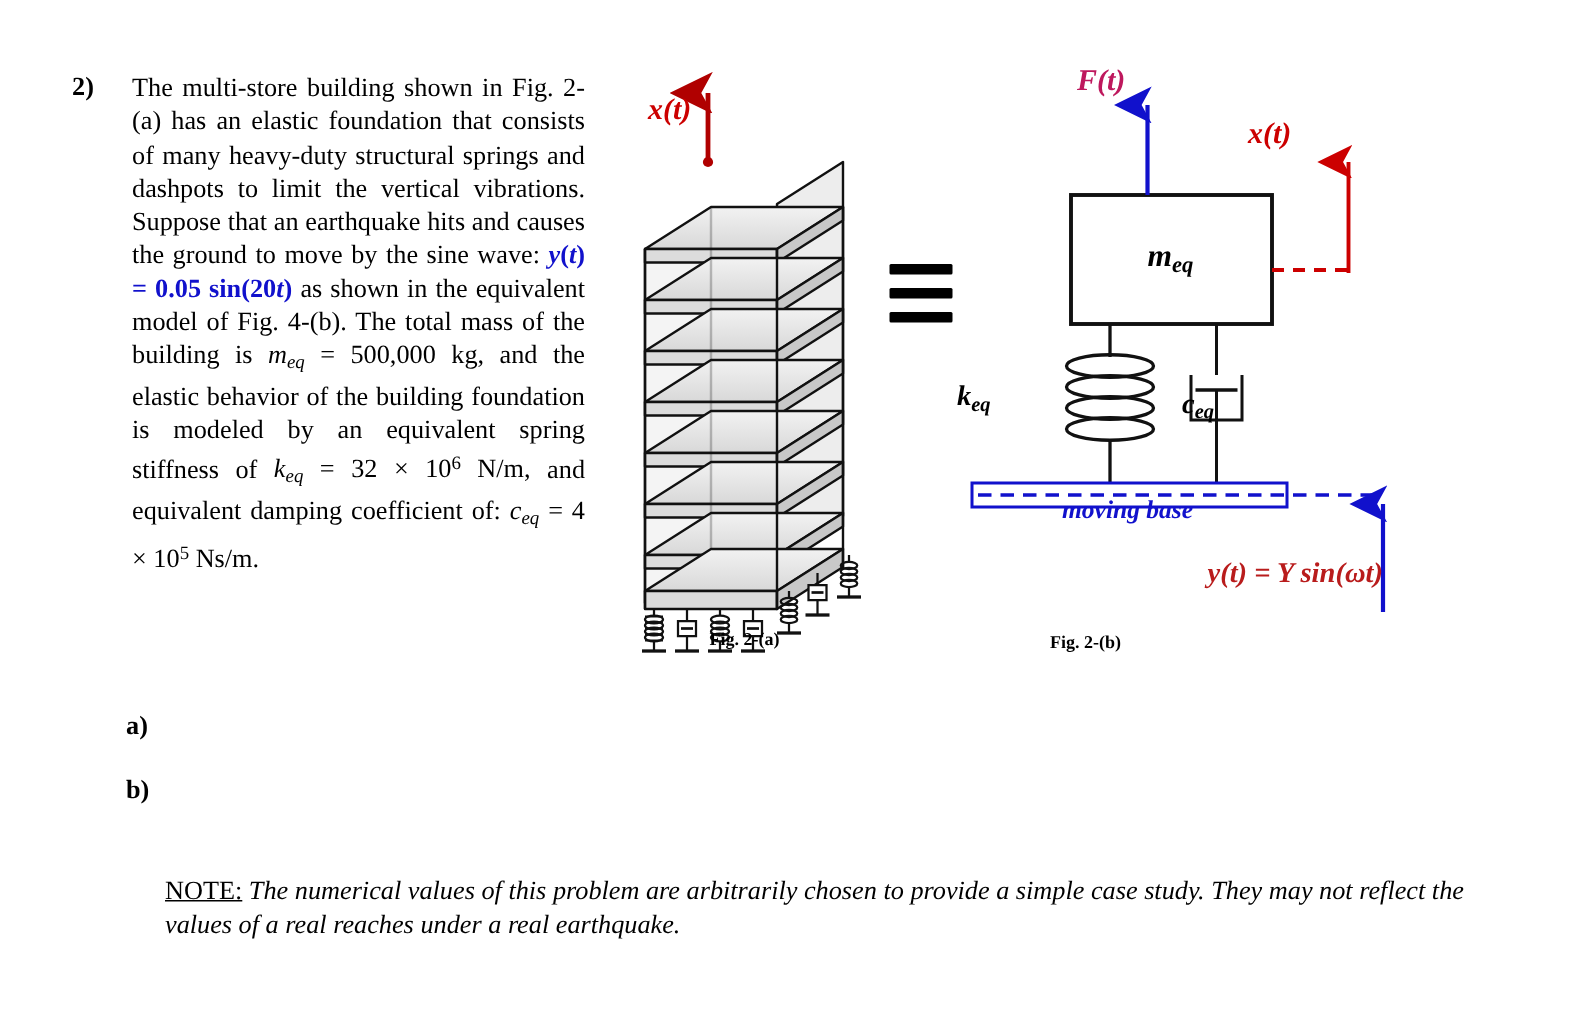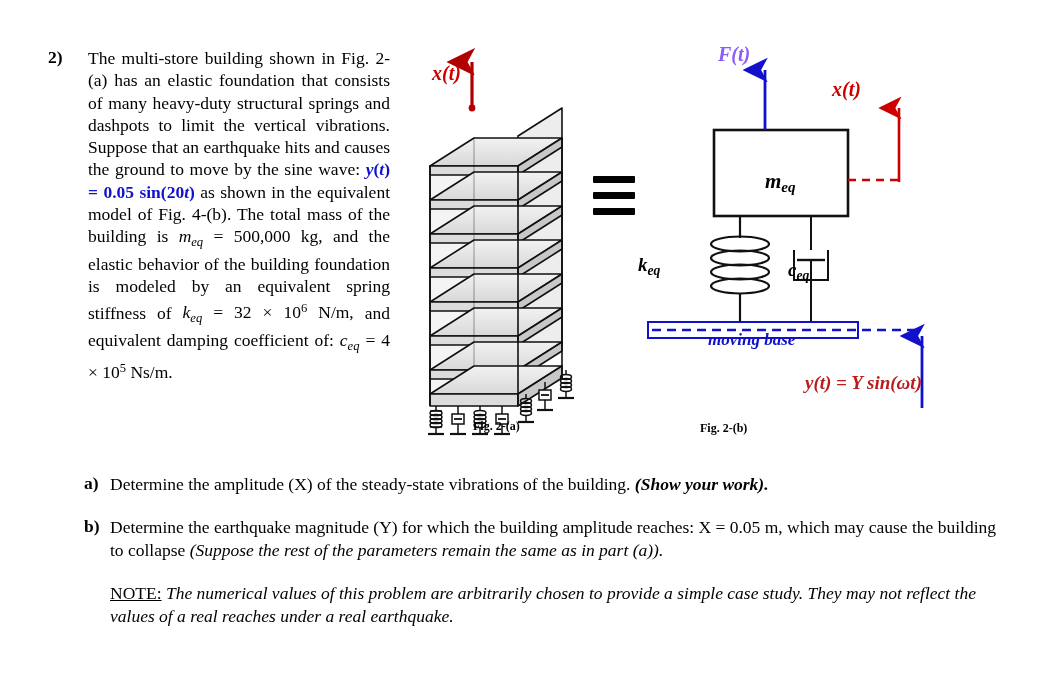--- a/index.html
+++ b/index.html
@@ -57,23 +57,23 @@
 
   
   #equiv{
     position:absolute;left:593px;top:176px;width:42px;height:46px;
   }
   #equiv i{display:block;height:7px;background:#000;margin-bottom:9px;border-radius:1px;}
 
   
   .lbl{position:absolute;white-space:nowrap;font-weight:bold;}
   #lbl-xt-a{left:432px;top:62px;font-size:20px;color:#cc0000;font-style:italic;}
-  #lbl-Ft{left:718px;top:43px;font-size:20px;color:#8b5cf6;font-style:italic;}
+  #lbl-Ft{left:718px;top:43px;font-size:20px;color:#be185d;font-style:italic;}
   #lbl-xt-b{left:832px;top:78px;font-size:20px;color:#cc0000;font-style:italic;}
-  #lbl-meq{left:765px;top:158px;font-size:21px;font-style:italic;margin-top:11px;}
+  #lbl-meq{left:765px;top:158px;font-size:21px;font-style:italic;}
   #lbl-keq{left:638px;top:254px;font-size:19px;font-style:italic;font-family:Liberation Serif, serif;}
   #lbl-ceq{left:788px;top:259px;font-size:19px;font-style:italic;}
   #lbl-moving{left:692px;top:330px;font-size:17px;color:#1111cc;font-style:italic;margin-left:16px;}
   #lbl-yt{left:805px;top:372px;font-size:19px;color:#b91c1c;font-style:italic;}
 </style>
 </head>
 <body>
 
 <div class="page">
 
@@ -269,29 +269,21 @@
   <div class="lbl" id="lbl-Ft">F(t)</div>
   <div class="lbl" id="lbl-xt-b">x(t)</div>
   <div class="lbl" id="lbl-meq"><span class="mathi">m</span><sub class="sb">eq</sub></div>
   <div class="lbl" id="lbl-keq"><span class="mathi">k</span><sub class="sb">eq</sub></div>
   <div class="lbl" id="lbl-ceq"><span class="mathi">c</span><sub class="sb">eq</sub></div>
   <div class="lbl" id="lbl-moving">moving base</div>
   <div class="lbl" id="lbl-yt"><span class="mathi">y</span>(<span class="mathi">t</span>) = <span class="mathi">Y</span> sin(<span class="mathi">ωt</span>)</div>
   <div class="fig-caption" id="cap-b">Fig. 2-(b)</div>
 
   <div class="part-label" id="part-a-label">a)</div>
-  <div class="part" id="part-a-text">
-    <span>Determine the amplitude (X) of the steady-state vibrations of the building.</span>
-    <span class="bolditalic">(Show your work).</span>
-  </div>
 
   <div class="part-label" id="part-b-label">b)</div>
-  <div class="part" id="part-b-text">
-    <span>Determine the earthquake magnitude (Y) for which the building amplitude reaches: X = 0.05 m, which may cause the building to collapse</span>
-    <span class="ital">(Suppose the rest of the parameters remain the same as in part (a)).</span>
-  </div>
 
   <div class="part" id="note-text">
     <span class="note-word">NOTE:</span>
     <span>The numerical values of this problem are arbitrarily chosen to provide a simple case study. They may not reflect the values of a real reaches under a real earthquake.</span>
   </div>
 
 </div>
 
 </body></html>

